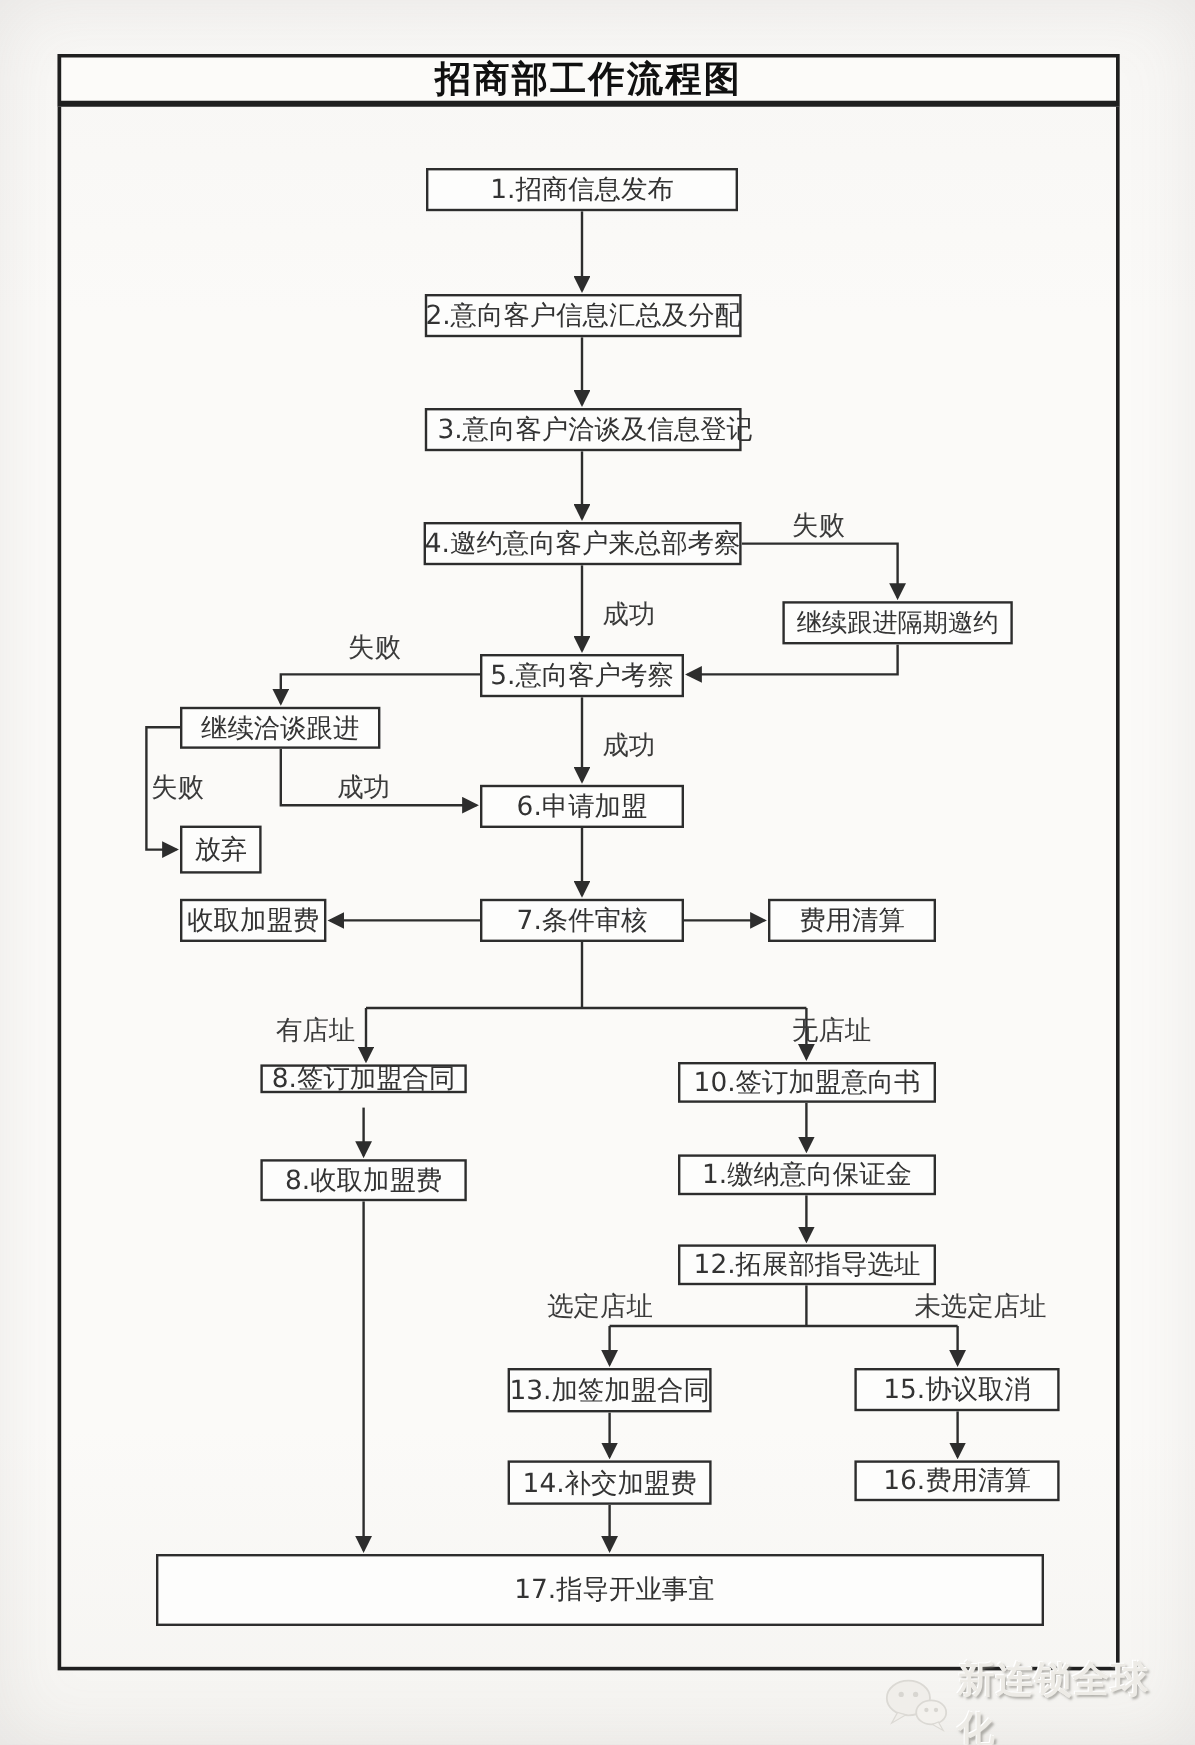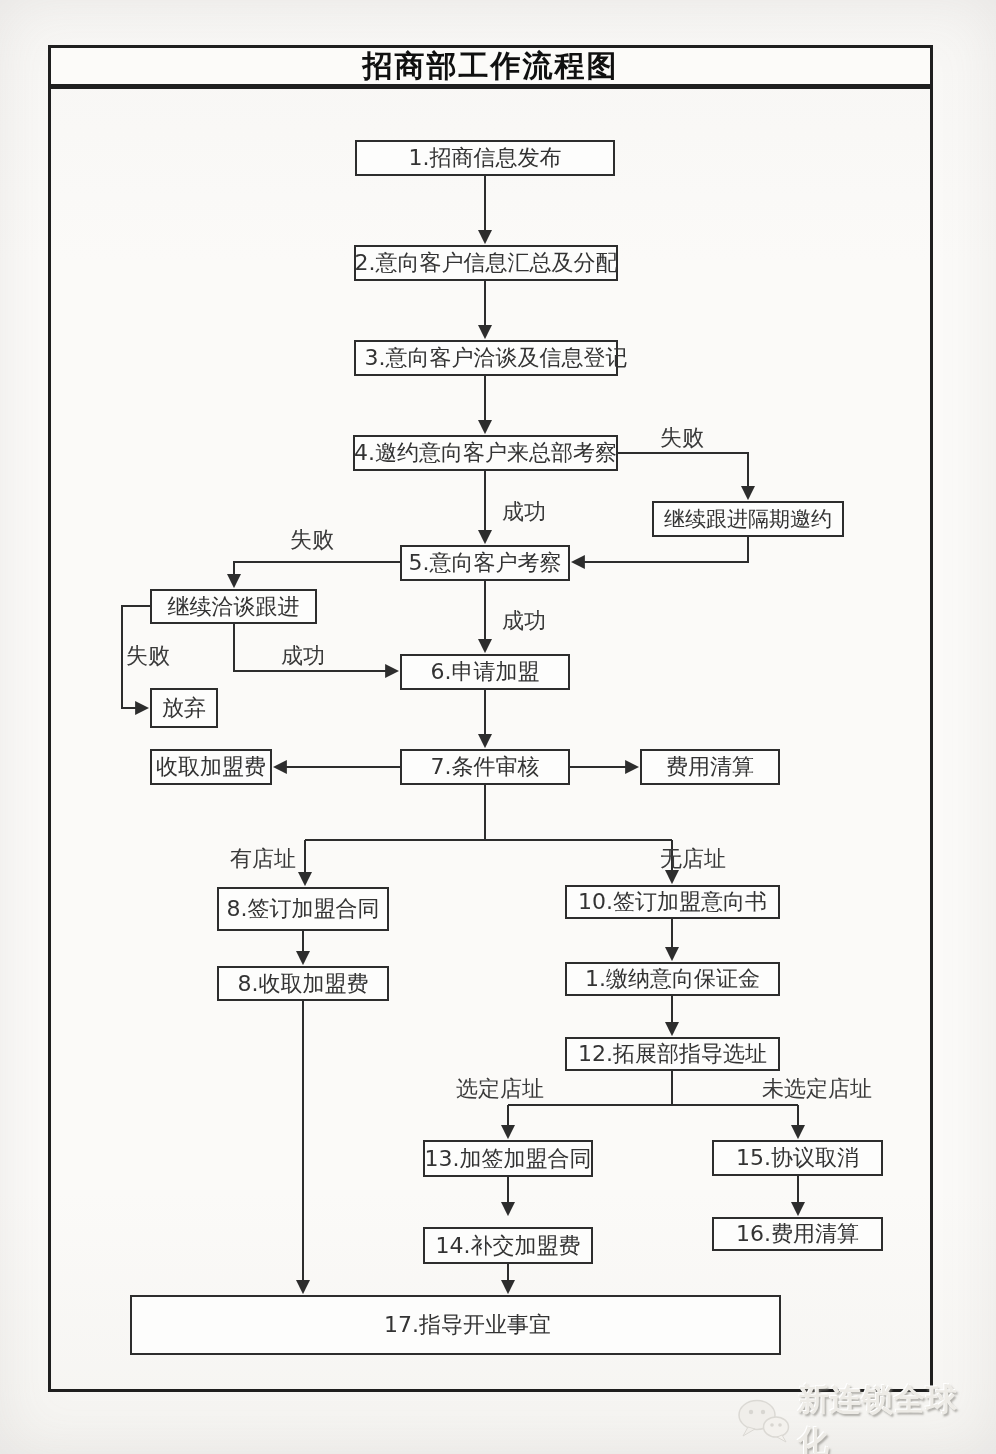--- a/index.html
+++ b/index.html
@@ -93,30 +93,30 @@
   <div class="node" style="left:354px;top:340px;width:264px;height:36px;padding-left:20px;">3.意向客户洽谈及信息登记</div>
   <div class="node" style="left:353px;top:435px;width:265px;height:36px;">4.邀约意向客户来总部考察</div>
   <div class="node" style="left:652px;top:501px;width:192px;height:36px;font-size:21px;">继续跟进隔期邀约</div>
   <div class="node" style="left:400px;top:545px;width:170px;height:36px;">5.意向客户考察</div>
   <div class="node" style="left:150px;top:589px;width:167px;height:35px;">继续洽谈跟进</div>
   <div class="node" style="left:150px;top:688px;width:68px;height:40px;">放弃</div>
   <div class="node" style="left:400px;top:654px;width:170px;height:36px;">6.申请加盟</div>
   <div class="node" style="left:150px;top:749px;width:122px;height:36px;">收取加盟费</div>
   <div class="node" style="left:400px;top:749px;width:170px;height:36px;">7.条件审核</div>
   <div class="node" style="left:640px;top:749px;width:140px;height:36px;">费用清算</div>
-  <div class="node" style="left:217px;top:887px;width:172px;height:44px;">8.签订加盟合同</div>
+  <div class="node" style="left:217px;top:887px;width:172px;height:24px;">8.签订加盟合同</div>
   <div class="node" style="left:217px;top:966px;width:172px;height:35px;">8.收取加盟费</div>
   <div class="node" style="left:565px;top:885px;width:215px;height:34px;">10.签订加盟意向书</div>
   <div class="node" style="left:565px;top:962px;width:215px;height:34px;">1.缴纳意向保证金</div>
   <div class="node" style="left:565px;top:1037px;width:215px;height:34px;">12.拓展部指导选址</div>
   <div class="node" style="left:423px;top:1140px;width:170px;height:37px;">13.加签加盟合同</div>
-  <div class="node" style="left:423px;top:1217px;width:170px;height:37px;margin-top:10px;">14.补交加盟费</div>
+  <div class="node" style="left:423px;top:1217px;width:170px;height:37px;">14.补交加盟费</div>
   <div class="node" style="left:712px;top:1140px;width:171px;height:36px;">15.协议取消</div>
   <div class="node" style="left:712px;top:1217px;width:171px;height:34px;">16.费用清算</div>
-  <div class="node" style="left:130px;top:1295px;width:651px;height:60px;padding-left:24px;">17.指导开业事宜</div>
+  <div class="node" style="left:130px;top:1295px;width:740px;height:60px;padding-left:24px;">17.指导开业事宜</div>
 
   <span class="edge-label" style="left:660px;top:423px;">失败</span>
   <span class="edge-label" style="left:502px;top:497px;">成功</span>
   <span class="edge-label" style="left:290px;top:525px;">失败</span>
   <span class="edge-label" style="left:502px;top:606px;">成功</span>
   <span class="edge-label" style="left:126px;top:641px;">失败</span>
   <span class="edge-label" style="left:281px;top:641px;">成功</span>
   <span class="edge-label" style="left:230px;top:844px;">有店址</span>
   <span class="edge-label" style="left:660px;top:844px;">无店址</span>
   <span class="edge-label" style="left:456px;top:1074px;">选定店址</span>

